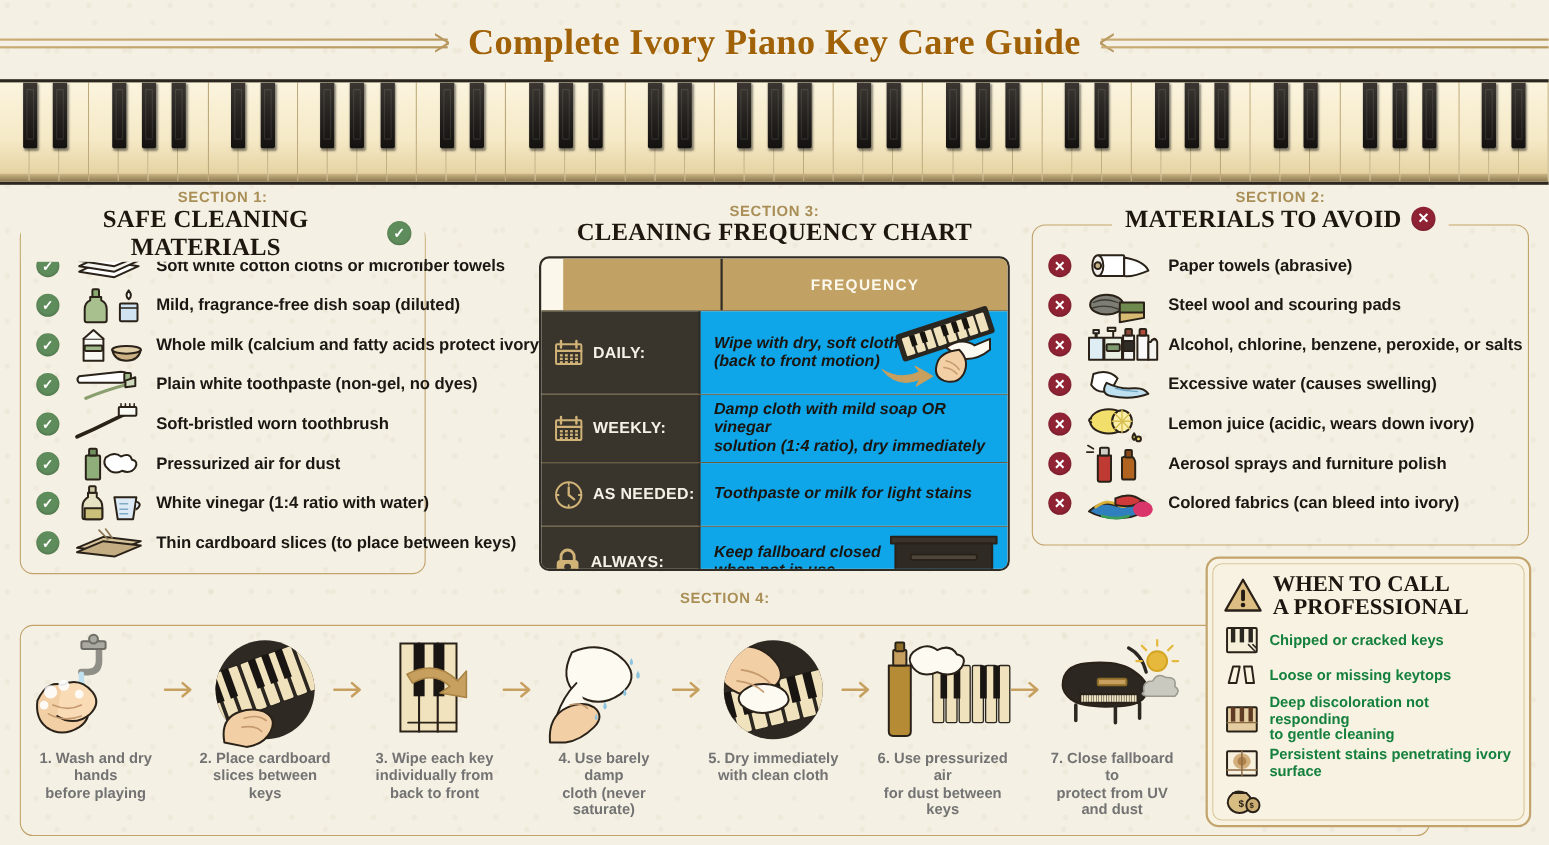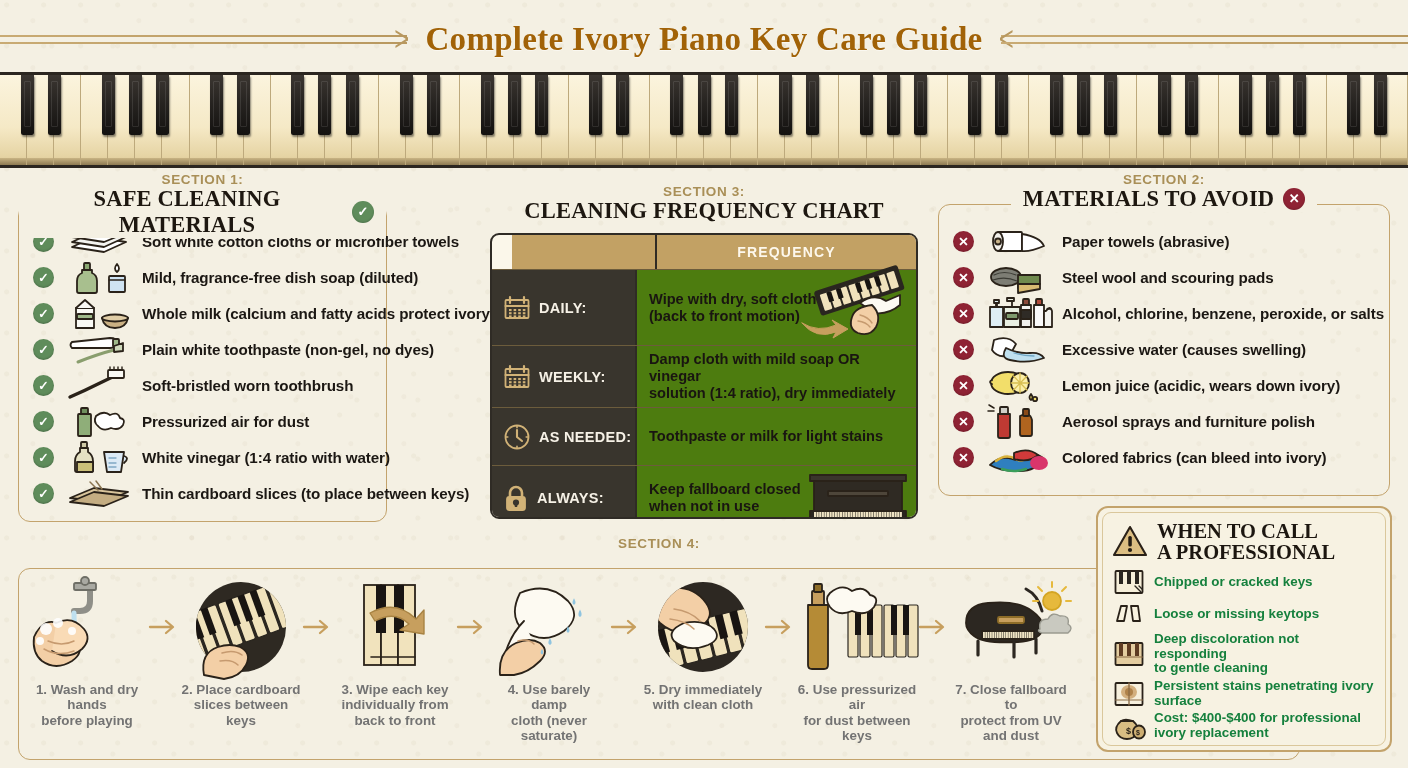--- a/index.html
+++ b/index.html
@@ -72,30 +72,30 @@
               font-size:12.5px; font-weight:bold; display:flex; align-items:center; justify-content:center;
               box-shadow:inset 0 -1px 2px rgba(0,0,0,.2); }
   .mk.ok { background:#5f8c5b; } .mk.no { background:#8f2334; }
   .mrow .mi { width:74px; height:34px; flex:0 0 auto; display:flex; align-items:center;
               justify-content:center; margin:0 6px 0 8px; }
   .mrow .ml { font-size:15.2px; font-weight:bold; color:#1b1713; letter-spacing:-.1px; white-space:nowrap; }
 
   
   .ftable { position:absolute; border:2px solid #2f2b25; border-radius:9px; overflow:hidden;
             background:#fbf7ea; }
-  .fhead { display:flex; height:34px; background:#c2a164;margin-left:20px; }
+  .fhead { display:flex; height:47px; background:#c2a164;margin-left:20px; }
   .fhead .fl { width:145px; border-right:2px solid #2f2b25; }
   .fhead .fr { flex:1; display:flex; align-items:center; justify-content:center;
                color:#fdf8ec; font-size:14px; font-weight:bold; letter-spacing:1.2px; }
   .frow { display:flex; border-top:1.4px solid #6c5c3c; }
   .frow .fl { width:145px; background:#39352d; display:flex; align-items:center; gap:9px;
               padding-left:12px; border-right:2px solid #2f2b25; }
   .frow .fl .lbl { color:#f6f1e6; font-size:14.5px; font-weight:bold; letter-spacing:.3px; }
-  .frow .fr { flex:1; background:#4d7c0f; display:flex; align-items:center;
-              padding:6px 8px 6px 12px; position:relative; }
+  .frow .fr { flex:1; background:#0ea5e9; display:flex; align-items:center;
+              padding:6px 8px 6px 12px; position:relative;font-style:italic; }
   .frow .fr .txt { font-size:14.6px; font-weight:bold; line-height:1.16; color:#191511; z-index:2; }
 
   
   .probox { position:absolute; border:2.2px solid #c3a36c; border-radius:12px; background:#f7f2e2;
             padding:4px; }
   .probox .inner { border:1.2px solid #d8c persisted; border:1.2px solid #dac79b; border-radius:9px;
             width:100%; height:100%; padding:8px 10px 6px 9px; }
   .pro-hd { display:flex; align-items:center; gap:9px; margin-bottom:5px; }
   .pro-hd .ttl { font-family:"Liberation Serif", serif; font-weight:bold; font-size:20.5px;
             line-height:1.02; color:#1c1610; }
@@ -917,19 +917,18 @@
           <div class="prow">
             <span class="pi">
               <svg width="34" height="26" viewBox="0 0 34 26">
                 <path d="M9 8 q-7 6 -4 12 q3 6 10 6 q7 0 10 -6 q3 -6 -4 -12 z" fill="#d8bd83" stroke="#2a2219" stroke-width="1.8" stroke-linejoin="round" stroke-linecap="round"></path>
                 <path d="M9 8 q4 -3 12 0" fill="none" stroke="#2a2219" stroke-width="1.6" stroke-linejoin="round" stroke-linecap="round"></path>
                 <text x="14" y="21" font-size="9" font-family="Liberation Sans" fill="#2a2219" font-weight="bold">$</text>
                 <ellipse cx="27" cy="19" rx="6" ry="6.5" fill="#cdae72" stroke="#2a2219" stroke-width="1.8"></ellipse>
                 <text x="24" y="22" font-size="7" font-family="Liberation Sans" fill="#2a2219" font-weight="bold">$</text>
               </svg>
             </span>
-            <span class="pl">Cost: $400-$400 for professional<br>ivory replacement</span>
           </div>
         </div>
     </div>
   </div>
 
 </div>
 
 </body></html>

